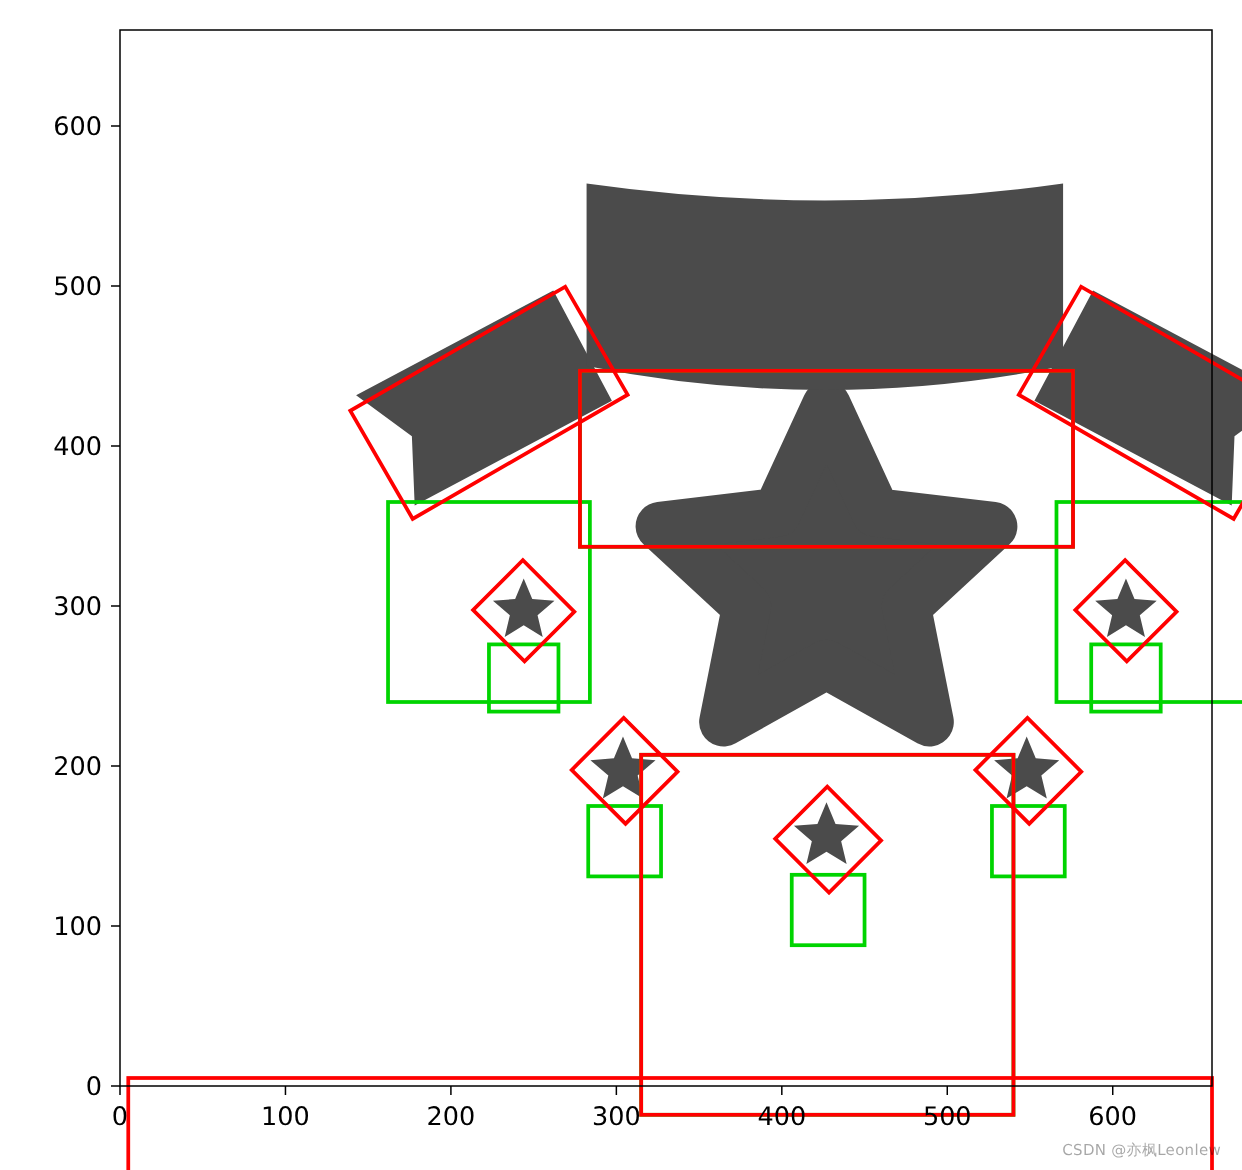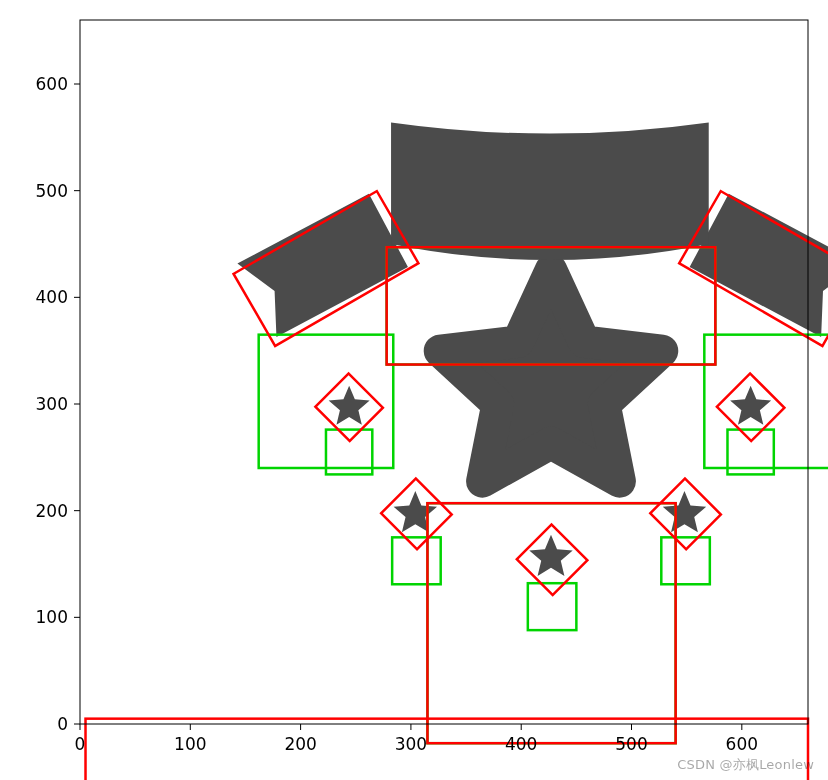--- a/index.html
+++ b/index.html
@@ -16,21 +16,21 @@
   }
   svg { display: block; }
   .tick-label {
     font-size: 17px;
     fill: #000000;
   }
   .watermark {
     position: absolute;
     right: 14px;
     bottom: 6px;
-    font-size: 13px;
+    font-size: 10px;
     color: rgba(0,0,0,0.35);
     letter-spacing: 0.2px;
     pointer-events: none;
   }
 </style>
 </head>
 <body>
 
 <div id="stage">
   <svg id="svg" width="828" height="780" viewBox="0 0 828 780">

